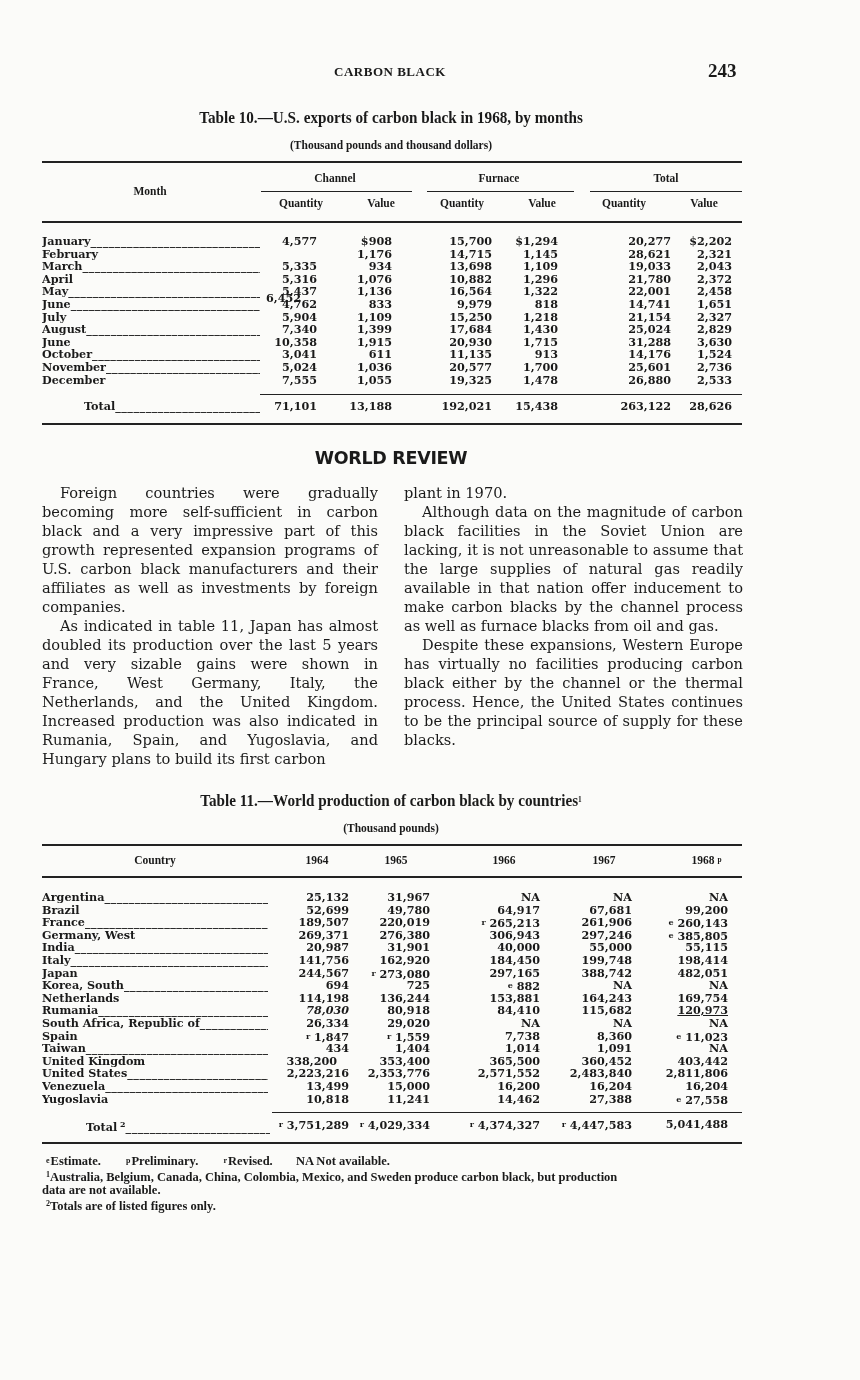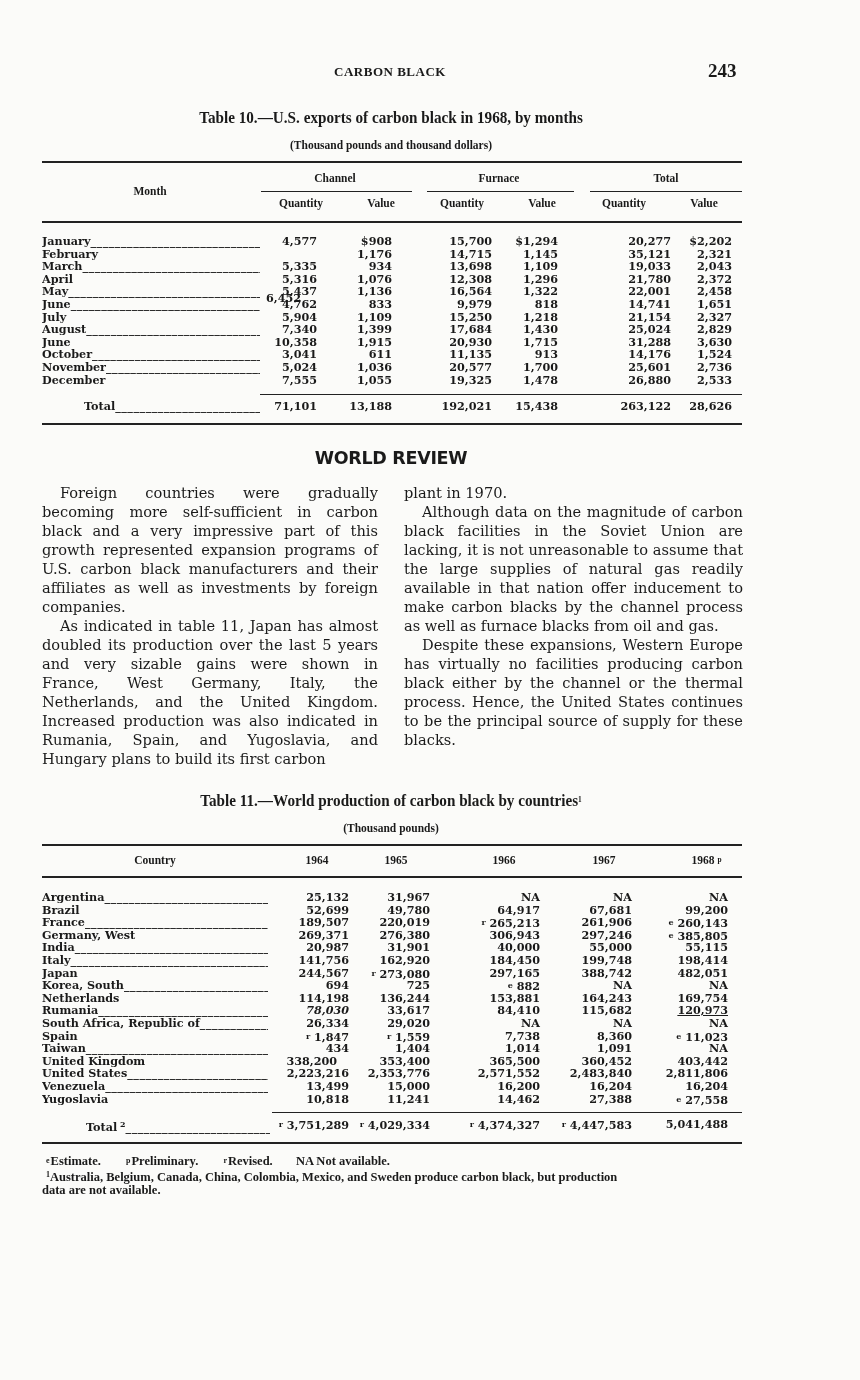--- a/index.html
+++ b/index.html
@@ -76,37 +76,37 @@
       <span class="num" style="right: 184px;">$1,294</span>
       <span class="num" style="right: 71px;">20,277</span>
       <span class="num" style="right: 10px;">$2,202</span>
     </div>
     <div class="row">
       <span class="lbl" style="width: 218px; left: 0px;"><span>February</span><span class="dots">____________________________________________________________</span></span>
       <span class="num" style="right: 441px; margin-top: 44px;">6,452</span>
       <span class="num" style="right: 350px;">1,176</span>
       <span class="num" style="right: 250px;">14,715</span>
       <span class="num" style="right: 184px;">1,145</span>
-      <span class="num" style="right: 71px;">35,121</span>
+      <span class="num" style="right: 71px;">28,621</span>
       <span class="num" style="right: 10px;">2,321</span>
     </div>
     <div class="row">
       <span class="lbl" style="width: 218px; left: 0px;"><span>March</span><span class="dots">____________________________________________________________</span></span>
       <span class="num" style="right: 425px;">5,335</span>
       <span class="num" style="right: 350px;">934</span>
       <span class="num" style="right: 250px;">13,698</span>
       <span class="num" style="right: 184px;">1,109</span>
       <span class="num" style="right: 71px;">19,033</span>
       <span class="num" style="right: 10px;">2,043</span>
     </div>
     <div class="row">
       <span class="lbl" style="width: 218px; left: 0px;"><span>April</span><span class="dots">____________________________________________________________</span></span>
       <span class="num" style="right: 425px;">5,316</span>
       <span class="num" style="right: 350px;">1,076</span>
-      <span class="num" style="right: 250px;">12,308</span>
+      <span class="num" style="right: 250px;">10,882</span>
       <span class="num" style="right: 184px;">1,296</span>
       <span class="num" style="right: 71px;">21,780</span>
       <span class="num" style="right: 10px;">2,372</span>
     </div>
     <div class="row">
       <span class="lbl" style="width: 218px; left: 0px;"><span>May</span><span class="dots">____________________________________________________________</span></span>
       <span class="num" style="right: 425px;">5,437</span>
       <span class="num" style="right: 350px;">1,136</span>
       <span class="num" style="right: 250px;">16,564</span>
       <span class="num" style="right: 184px;">1,322</span>
@@ -293,21 +293,21 @@
       <span class="lbl" style="width: 226px; left: 0px;"><span>Netherlands</span><span class="dots">____________________________________________________________</span></span>
       <span class="num" style="right: 393px;">114,198</span>
       <span class="num" style="right: 312px;">136,244</span>
       <span class="num" style="right: 202px;">153,881</span>
       <span class="num" style="right: 110px;">164,243</span>
       <span class="num" style="right: 14px;">169,754</span>
     </div>
     <div class="row">
       <span class="lbl" style="width: 226px; left: 0px;"><span>Rumania</span><span class="dots">____________________________________________________________</span></span>
       <span class="num" style="right: 393px; font-style: italic;">78,030</span>
-      <span class="num" style="right: 312px;">33,617</span>
+      <span class="num" style="right: 312px;">80,918</span>
       <span class="num" style="right: 202px;">84,410</span>
       <span class="num" style="right: 110px;">115,682</span>
       <span class="num" style="right: 14px; text-decoration: underline;">120,973</span>
     </div>
     <div class="row">
       <span class="lbl" style="width: 226px; left: 0px;"><span>South Africa, Republic of</span><span class="dots">____________________________________________________________</span></span>
       <span class="num" style="right: 393px;">26,334</span>
       <span class="num" style="right: 312px;">29,020</span>
       <span class="num" style="right: 202px;">NA</span>
       <span class="num" style="right: 110px;">NA</span>
@@ -382,13 +382,16 @@
   <div>
     <span style="margin-left:4px;"><span class="mark">e</span><span>Estimate.</span></span>
     <span style="margin-left:22px;"><span class="mark">p</span><span>Preliminary.</span></span>
     <span style="margin-left:22px;"><span class="mark">r</span><span>Revised.</span></span>
     <span style="margin-left:20px;">NA Not available.</span>
   </div>
   <div>
     <span style="margin-left:4px;" class="sup">1</span><span>Australia, Belgium, Canada, China, Colombia, Mexico, and Sweden produce carbon black, but production</span>
   </div>
   <div>data are not available.</div>
+  <div>
+    <span style="margin-left:4px;" class="sup">2</span><span>Totals are of listed figures only.</span>
+  </div>
 </div>
 
 </body></html>

